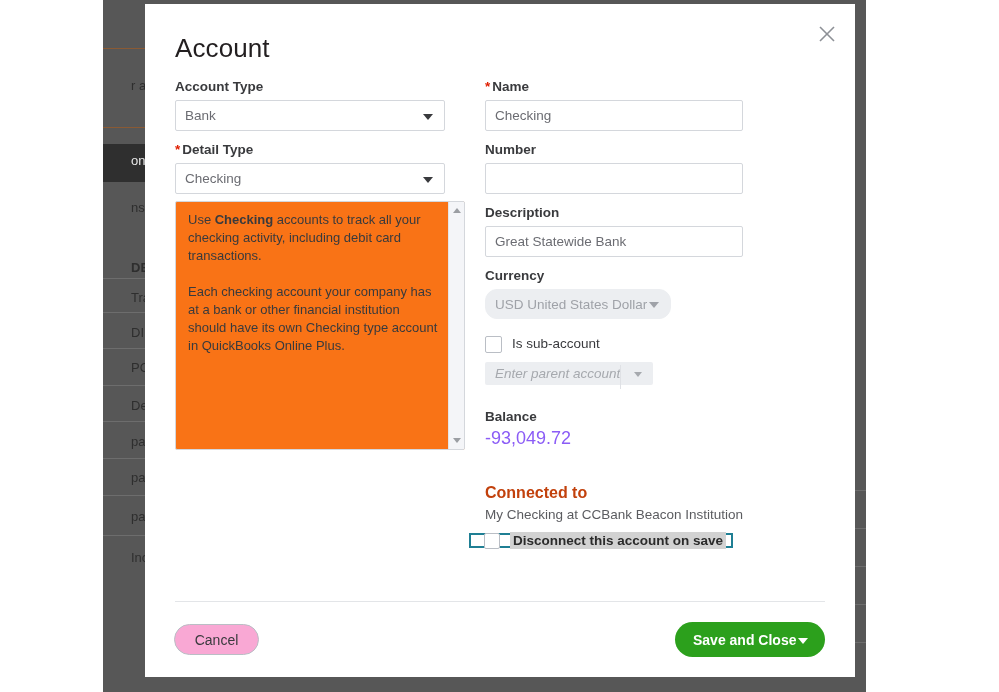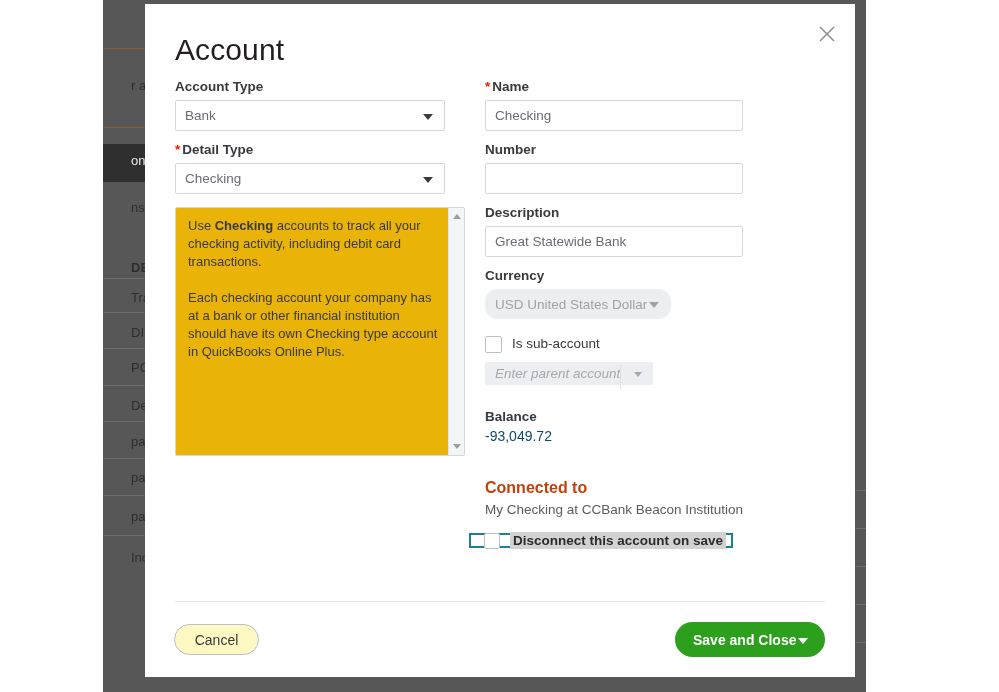--- a/index.html
+++ b/index.html
@@ -79,21 +79,21 @@
     position: absolute;
     left: 145px; top: 4px;
     width: 710px; height: 673px;
     background: #ffffff;
     overflow: hidden;
   }
 
   .modal-title {
     position: absolute;
     left: 30px; top: 29px;
-    font-size: 30px;
+    font-size: 26px;
     color: #231f20;
     letter-spacing: 0.1px;
   }
 
   .close-btn {
     position: absolute;
     right: 12px; top: 14px;
     width: 32px; height: 32px;
     cursor: pointer;
     display: flex; align-items: center; justify-content: center;
@@ -154,23 +154,23 @@
     outline: none;
   }
   .text-input::placeholder { color: #8d9096; }
 
   .gap { height: 11px; }
   .gap-lg { height: 17px; }
 
   
   .help-panel {
     position: absolute;
-    left: 30px; top: 203px;
+    left: 30px; top: 197px;
     width: 290px; height: 249px;
-    background: #eab308;
+    background: #f97316;
     border: 1px solid #d4d7dc;
     border-radius: 2px;
   }
   .help-text {
     position: absolute;
     left: 12px; top: 9px;
     width: 253px;
     font-size: 13px;
     line-height: 18px;
     color: #393a3d;
@@ -249,21 +249,21 @@
   .cb-label {
     margin-left: 10px;
     font-size: 13.5px;
     color: #393a3d;
   }
 
   .balance-label {
     font-size: 13.5px; font-weight: bold; color: #393a3d;
   }
   .balance-value {
-    font-size: 14px; color: #0c4a6e; margin-top: 4px;
+    font-size: 18px; color: #8b5cf6; margin-top: 4px;
   }
 
   .conn-label {
     font-size: 16px; font-weight: bold; color: #c2410c;
   }
   .conn-value {
     font-size: 13.5px; color: #5b5c60; margin-top: 5px;
   }
 
   
@@ -292,21 +292,21 @@
     left: 30px; top: 597px;
     width: 650px; height: 1px;
     background: #e3e5e8;
   }
   .cancel-btn {
     position: absolute;
     left: 29px; top: 620px;
     width: 85px; height: 31px;
     border: 1px solid #babec5;
     border-radius: 16px;
-    background: #fef9c3;
+    background: #f9a8d4;
     display: flex; align-items: center; justify-content: center;
     font-size: 14px; color: #393a3d;
     cursor: pointer;
   }
   .save-btn {
     position: absolute;
     right: 30px; top: 618px;
     width: 150px; height: 35px;
     border-radius: 18px;
     background: #2ca01c;

